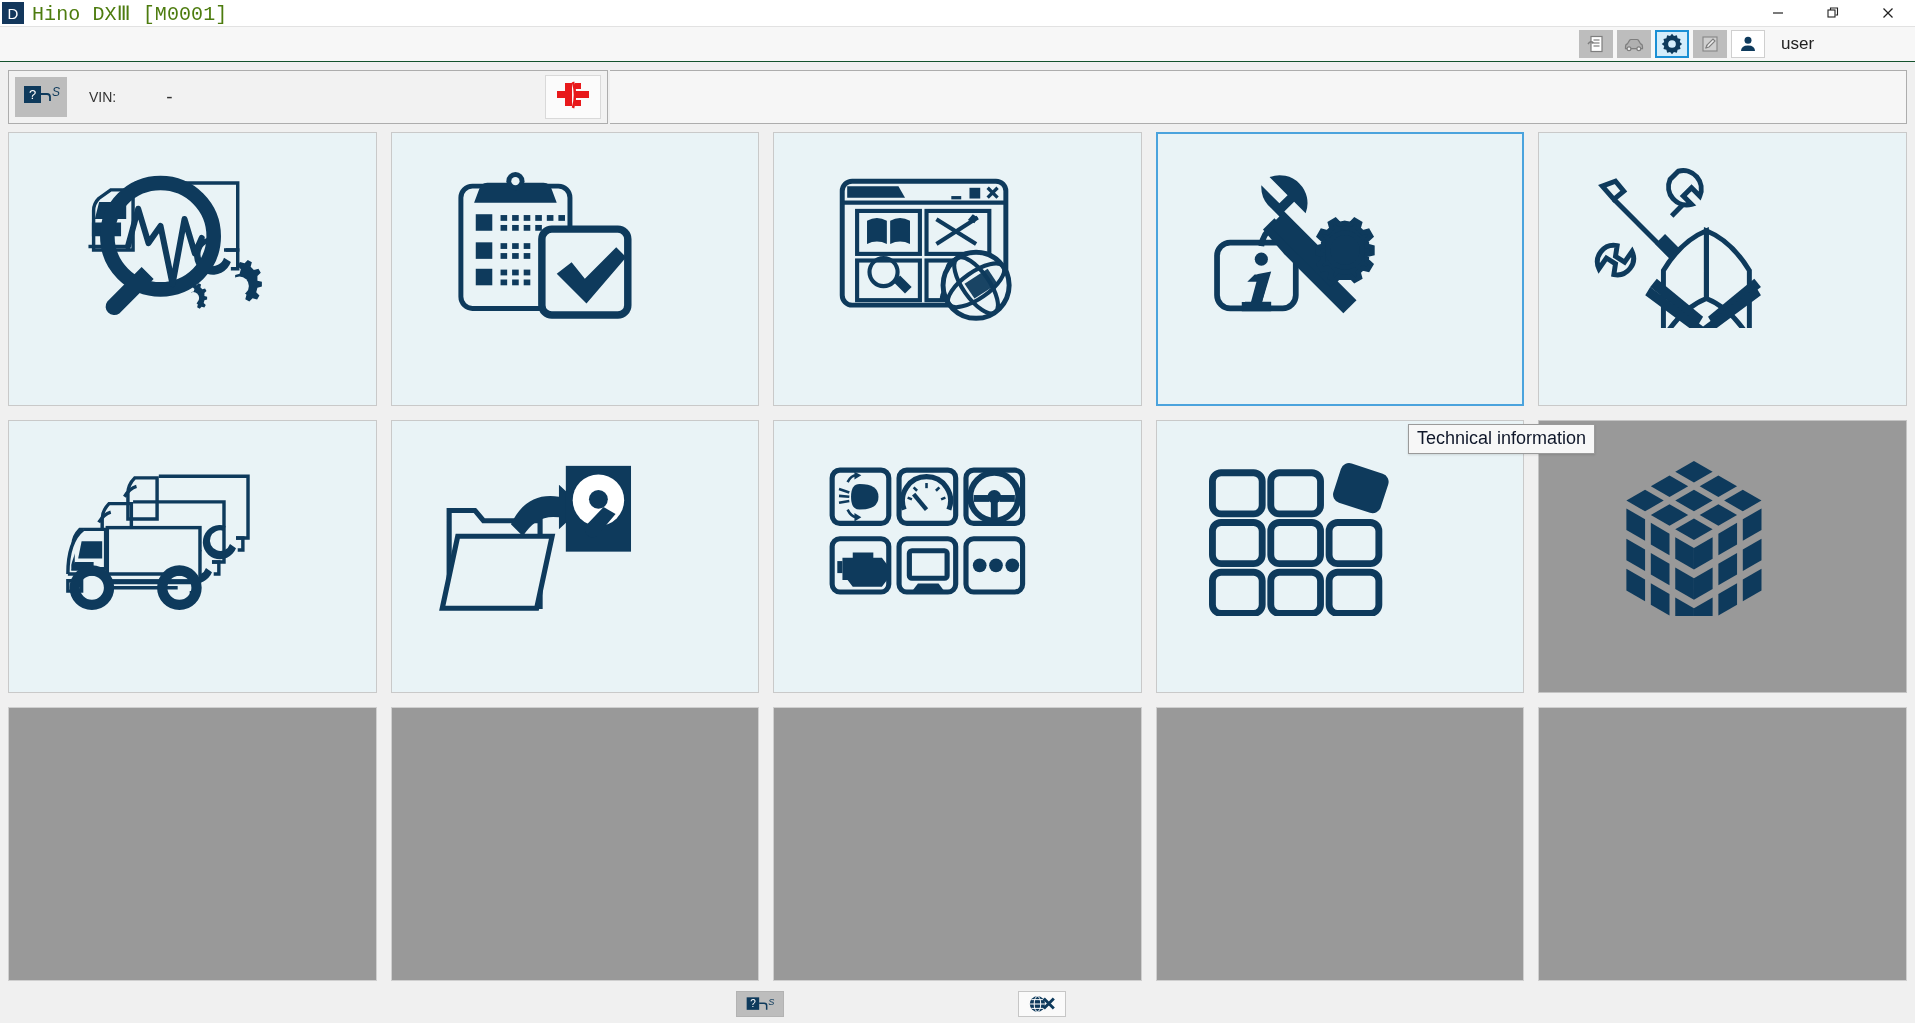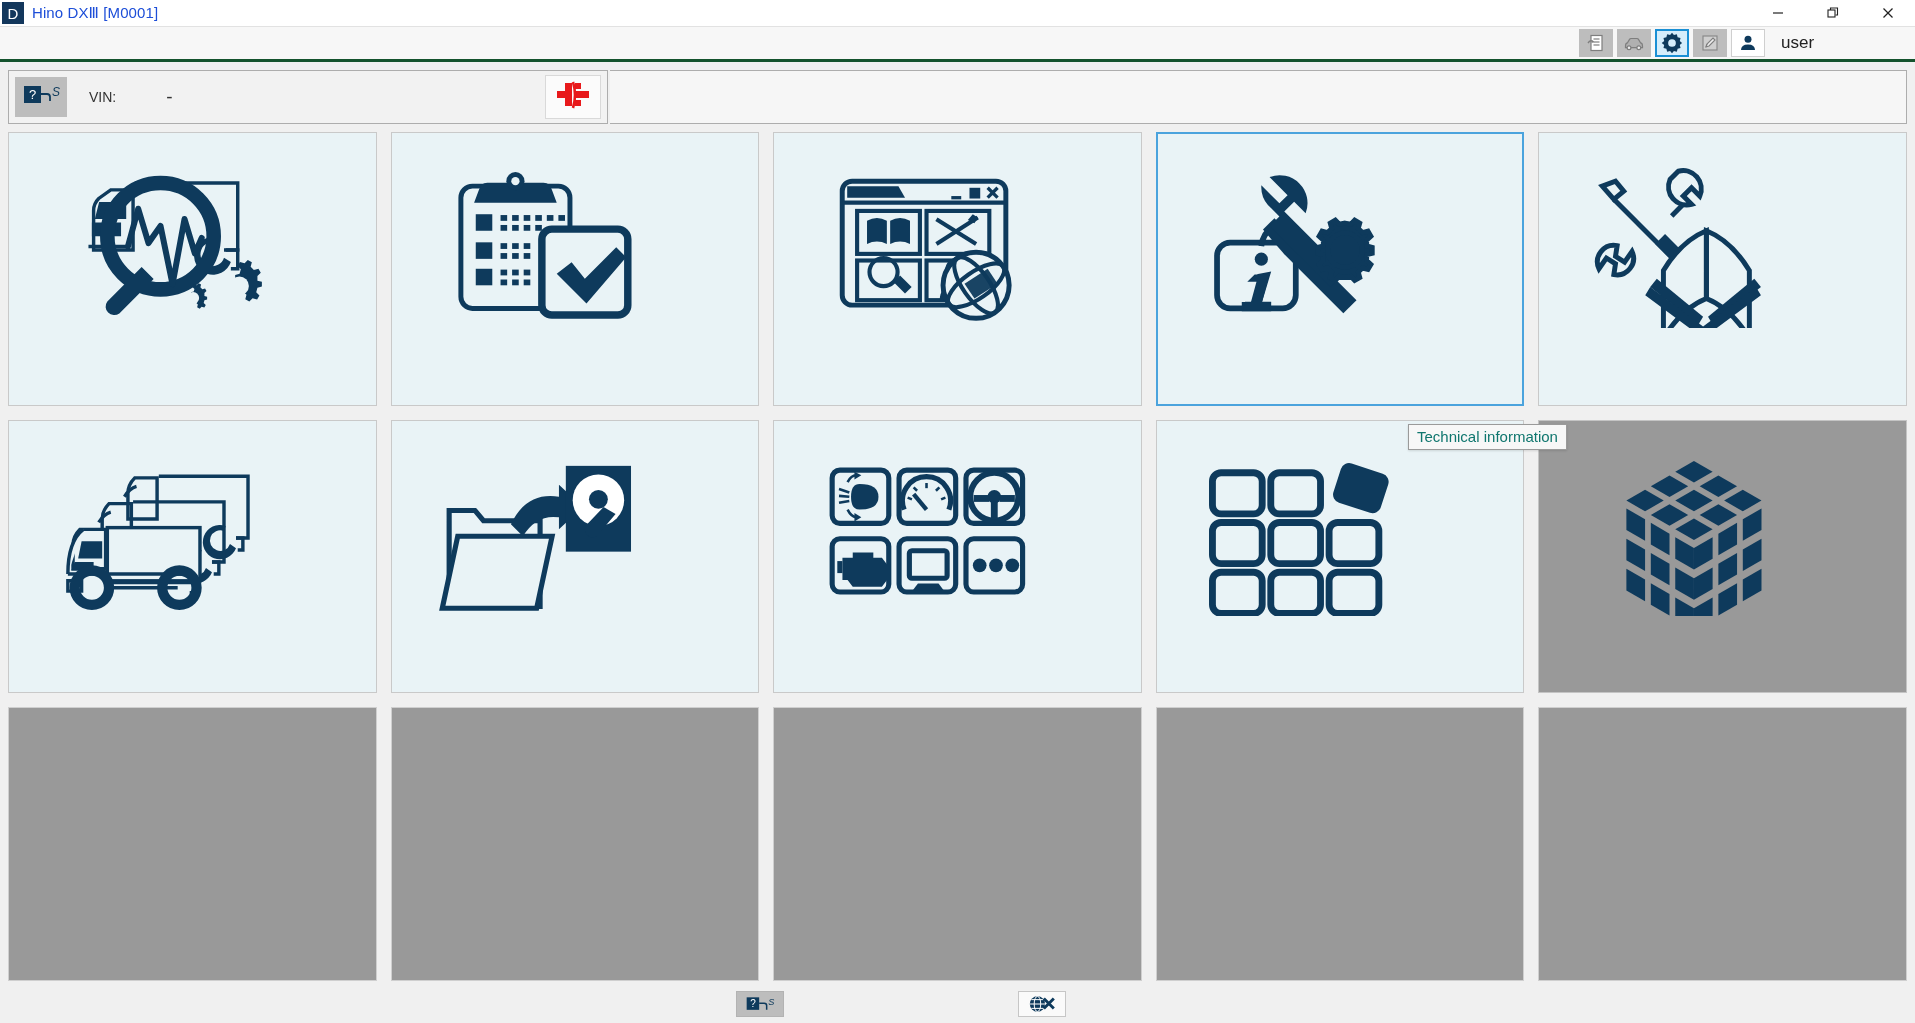--- a/index.html
+++ b/index.html
@@ -24,36 +24,36 @@
     border-bottom: 1px solid #e2e2e2;
   }
   .app-icon {
     width: 22px; height: 22px; margin-left: 2px; margin-right: 8px;
     background: #13375c; color: #ffffff;
     font-size: 15px; font-weight: 400;
     display: flex; align-items: center; justify-content: center;
     font-family: "Liberation Sans", sans-serif;
   }
   .title-text {
-    font-size: 15px; color: #1d4ed8; letter-spacing: .1px;
+    font-size: 20px; color: #4d7c0f; letter-spacing: .1px; font-family: Liberation Mono, monospace;
   }
   .winbtns { margin-left: auto; display: flex; height: 27px; }
   .winbtn {
     width: 55px; height: 27px;
     display: flex; align-items: center; justify-content: center;
     color: #222;
   }
   .winbtn svg { display: block; }
 
   
   .toolbar {
     height: 35px; min-height: 35px;
     background: #f7f7f7;
     display: flex; align-items: center; justify-content: flex-end;
-    border-bottom: 3px solid #14532d;
+    border-bottom: 1px solid #14532d;
     padding-right: 6px;
   }
   .tbtn {
     width: 34px; height: 28px; margin-right: 4px;
     display: flex; align-items: center; justify-content: center;
     border: 1px solid transparent; background: #bdbdbd;
   }
   .tbtn.enabled { background: #ffffff; border-color: #cfcfcf; }
   .tbtn.active {
     background: #d5edfb; border: 2px solid #1a8fd4;
@@ -126,21 +126,21 @@
   .tile.empty   { background: #999999; border: 1px solid #cfcfcf; }
   .tile svg { display: block; width: 78%; height: 78%; }
 
   
   .tooltip {
     position: absolute;
     left: 1408px; top: 424px;
     background: #f7f7f7;
     border: 1px solid #9a9a9a;
     padding: 3px 8px 4px 8px;
-    font-size: 15px; color: #0f766e;
+    font-size: 18px; color: #0f172a;
     white-space: nowrap;
     z-index: 40;
     box-shadow: 0 1px 2px rgba(0,0,0,.12);
   }
 
   
   .bottombar {
     height: 38px; min-height: 38px;
     background: #f0f0f0;
     display: flex; align-items: center; justify-content: center;

